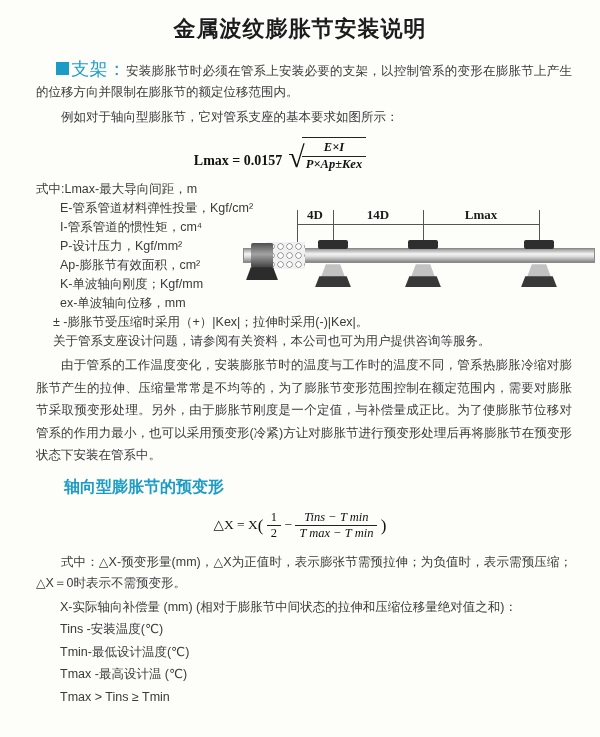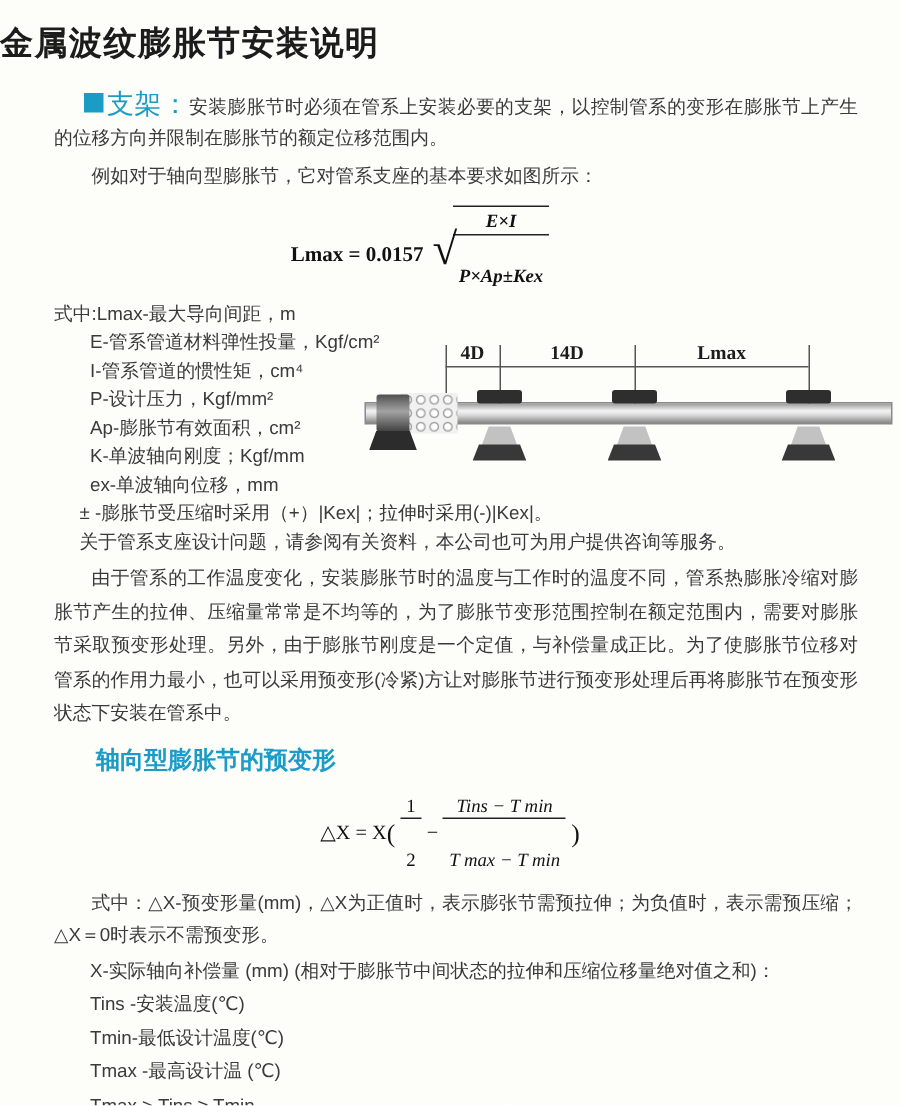--- a/index.html
+++ b/index.html
@@ -4,33 +4,33 @@
 <style>
   :root{ --accent:#1a9cc7; --ink:#3a3a3a; --paper:#fdfdfa; }
   *{margin:0;padding:0;box-sizing:border-box;}
   html,body{background:#fff;}
   .page{
     position:relative; width:600px; height:737px; overflow:hidden;
     background:var(--paper); color:var(--ink);
     font-family:"Liberation Sans","DejaVu Sans",sans-serif;
   }
   .title{
-    margin-top:14px; text-align:left; color:#1c1c1c;
+    margin-top:14px; text-align:center; color:#1c1c1c;
     font-size:22px; font-weight:bold; letter-spacing:1px;
   }
   .para{ margin:0 28px 0 36px; font-size:12.5px; line-height:21px; text-align:justify; }
   .lead{ margin-top:15px; text-indent:20px; }
   .sec-head{ color:var(--accent); font-size:18px; font-weight:400; }
   .sq{ display:inline-block; width:13px; height:13px; background:var(--accent); margin-right:2px; }
   .indent2{ text-indent:2em; margin-top:4px; }
 
   
   .formula{ text-align:center; font-family:"Liberation Serif","DejaVu Serif",serif; color:#111; }
   .f1{ margin:9px 40px 8px 0; font-size:14px; font-weight:bold; }
-  .frac{ display:inline-flex; flex-direction:column; vertical-align:middle; text-align:center; font-size:12.5px; line-height:1.25;gap:20px; }
+  .frac{ display:inline-flex; flex-direction:column; vertical-align:middle; text-align:center; font-size:12.5px; line-height:1.25; }
   .frac .num{ border-bottom:1px solid #222; padding:0 4px; }
   .frac .den{ padding:0 4px; }
   .ital{ font-style:italic; }
   .sqrt{ display:inline-flex; align-items:center; margin-left:6px; }
   .rad{ font-size:30px; font-weight:normal; line-height:0.9; transform:translateY(2px); }
   .sqrt .frac{ border-top:1.5px solid #222; margin-left:-3px; padding-top:2px; }
   .f2{ margin:12px 0 10px; font-size:13.5px; }
   .f2 .paren{ font-size:17px; vertical-align:middle; }
 
   

